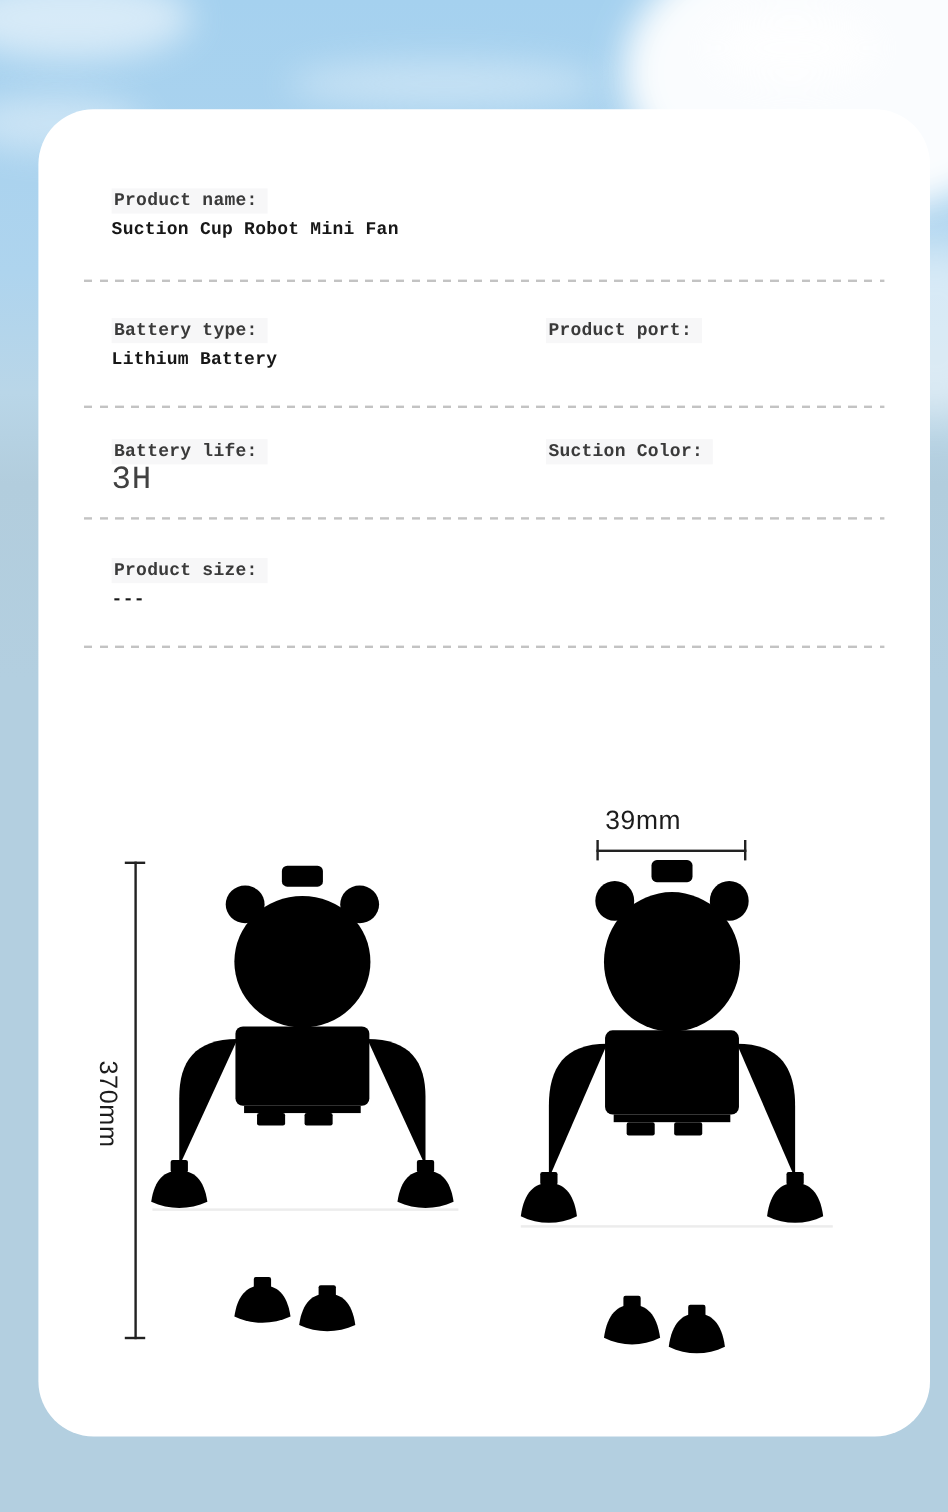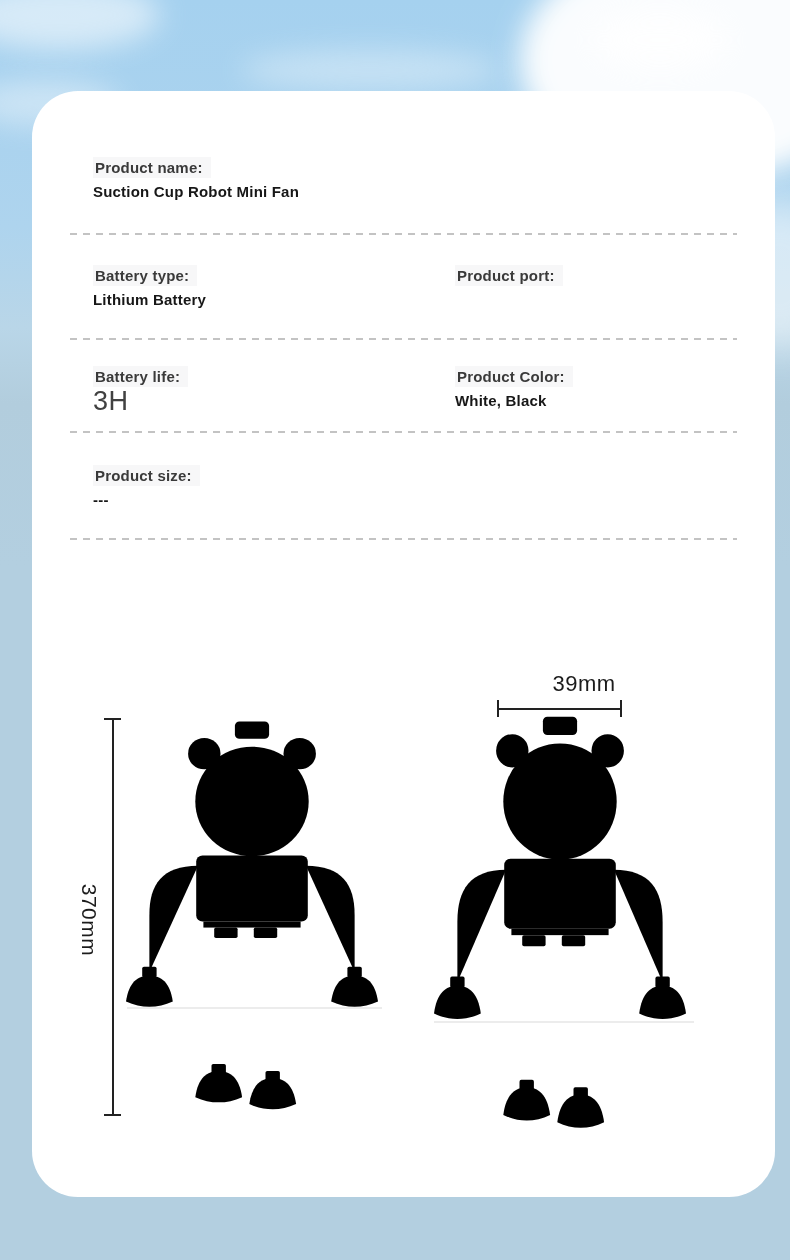--- a/index.html
+++ b/index.html
@@ -19,21 +19,21 @@
   .cloud.c6{width:140px;height:60px;left:590px;top:10px;opacity:.8;}
   .cloud.c7{width:120px;height:150px;right:-50px;top:200px;opacity:.5;filter:blur(18px);}
 
   .card{
     position:absolute;left:32px;top:91px;width:743px;height:1106px;
     background:var(--card,#ffffff);border-radius:46px;
   }
   .specs{padding:0 38px;}
   .spec-row{
     height:105px;box-sizing:border-box;padding-top:30px;position:relative;
-    display:grid;grid-template-columns:385px 1fr;
+    display:grid;grid-template-columns:385px 1fr;font-family:Liberation Mono, monospace;
   }
   .spec-row:nth-child(1){height:144px;padding-top:66px;}
   .spec-row:nth-child(3){height:93px;padding-top:26px;}
   .spec-row:nth-child(4){height:107px;padding-top:32px;}
   .spec-row::after{
     content:"";position:absolute;left:0;right:0;bottom:0;height:2px;
     background:repeating-linear-gradient(90deg,
       var(--divider,#c3c3c3) 0 7px, transparent 7px 13px);
   }
   .cell-left{padding-left:23px;}
@@ -56,21 +56,21 @@
   .vdim-label{
     position:absolute;left:11px;top:262px;width:92px;height:26px;
     transform:rotate(90deg);text-align:center;
     font-size:21px;color:#1c1c1c;line-height:26px;letter-spacing:.5px;
   }
   
   .hdim-line{position:absolute;left:465px;top:63px;width:125px;height:2px;background:#222;}
   .hdim-cap{position:absolute;top:55px;width:2px;height:17px;background:#222;}
   .hdim-cap.left{left:465px;} .hdim-cap.right{left:588px;}
   .hdim-label{
-    position:absolute;left:492px;top:26px;width:120px;text-align:center;
+    position:absolute;left:444px;top:26px;width:120px;text-align:center;
     font-size:22px;color:#1c1c1c;letter-spacing:.5px;
   }
 
   .ground-line{position:absolute;height:2px;background:#ececec;}
   .ground-line.g1{left:95px;top:362px;width:255px;}
   .ground-line.g2{left:402px;top:376px;width:260px;}
 
   .fan{position:absolute;}
   .fan.black{left:85px;top:73px;width:270px;height:400px;}
   .fan.white{left:393px;top:68px;width:270px;height:424px;}
@@ -175,22 +175,21 @@
         <span class="spec-label">Product port:</span>
       </div>
     </div>
 
     <div class="spec-row">
       <div class="cell-left">
         <span class="spec-label">Battery life:</span>
         <div class="spec-value lg">3H</div>
       </div>
       <div class="cell-right">
-        <span class="spec-label">Product Color:</span>
-        <div class="spec-value sm">White, Black</div>
+        <span class="spec-label">Suction Color:</span>
       </div>
     </div>
 
     <div class="spec-row">
       <div class="cell-left">
         <span class="spec-label">Product size:</span>
         <div class="spec-value sm">---</div>
       </div>
       <div class="cell-right"></div>
     </div>

